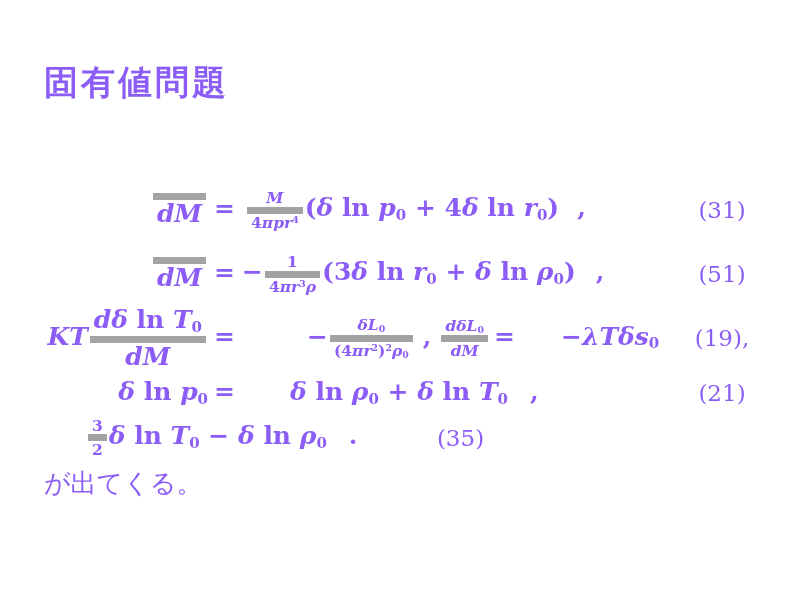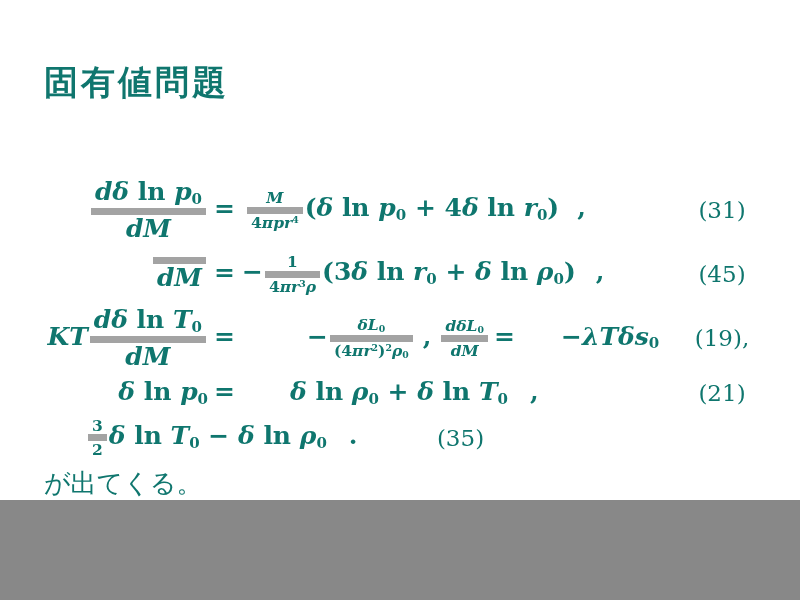--- a/index.html
+++ b/index.html
@@ -1,18 +1,18 @@
 <!DOCTYPE html>
 <html><head>
 <meta charset="utf-8">
 <style>
   html,body{margin:0;padding:0;background:#888;}
   .slide{
-    position:relative;width:800px;height:500px;margin:0 auto;
-    background:#ffffff;color:#0f766e;overflow:hidden;
+    position:relative;width:800px;height:600px;margin:0 auto;
+    background:#ffffff;color:#8b5cf6;overflow:hidden;
     font-family:"DejaVu Serif","Liberation Serif",serif;
   }
   .title{
     position:absolute;left:44px;top:64px;margin:0;
     font-family:"DejaVu Sans","Liberation Sans",sans-serif;
     font-size:34px;font-weight:bold;letter-spacing:3px;line-height:1.1;
   }
   .footer{
     position:absolute;left:44px;top:468px;margin:0;
     font-family:"DejaVu Sans","Liberation Sans",sans-serif;
@@ -39,29 +39,29 @@
 </head>
 <body>
 
 <div class="slide">
 
   <h1 class="title">固有値問題</h1>
 
   <div class="eqs">
 
     <div class="eqrow big">
-      <div class="cell lhs"><span class="frac big"><span class="fnum"><span class="tok-i">dδ </span><span class="tok-r">ln </span><span class="tok-i">p</span><span class="tok-sub">0</span></span><span class="fden"><span class="tok-i">dM</span></span></span><span class="sp" style="width: 6px;"></span><span class="tok-r">=</span></div>
+      <div class="cell lhs"><span class="frac big"><span class="fden"><span class="tok-i">dM</span></span></span><span class="sp" style="width: 6px;"></span><span class="tok-r">=</span></div>
       <div class="cell rhs" style="padding-left:10px"><span class="frac small"><span class="fnum"><span class="tok-i">M</span></span><span class="fden"><span class="tok-r">4</span><span class="tok-i">πpr</span><span class="tok-sup">4</span></span></span><span class="tok-r">(</span><span class="tok-i">δ </span><span class="tok-r">ln </span><span class="tok-i">p</span><span class="tok-sub">0</span><span class="tok-r"> + 4</span><span class="tok-i">δ </span><span class="tok-r">ln </span><span class="tok-i">r</span><span class="tok-sub">0</span><span class="tok-r">)</span><span class="sp" style="width: 18px;"></span><span class="tok-r">,</span></div>
       <div class="cell num">(31)</div>
     </div>
 
     <div class="eqrow big">
       <div class="cell lhs"><span class="frac big"><span class="fden"><span class="tok-i">dM</span></span></span><span class="sp" style="width: 6px;"></span><span class="tok-r">=</span></div>
       <div class="cell rhs" style="padding-left:7px"><span class="tok-r">−</span><span class="frac small"><span class="fnum"><span class="tok-r">1</span></span><span class="fden"><span class="tok-r">4</span><span class="tok-i">πr</span><span class="tok-sup">3</span><span class="tok-i">ρ</span></span></span><span class="tok-r">(3</span><span class="tok-i">δ </span><span class="tok-r">ln </span><span class="tok-i">r</span><span class="tok-sub">0</span><span class="tok-r"> + </span><span class="tok-i">δ </span><span class="tok-r">ln </span><span class="tok-i">ρ</span><span class="tok-sub">0</span><span class="tok-r">)</span><span class="sp" style="width: 20px;"></span><span class="tok-r">,</span></div>
-      <div class="cell num">(45)</div>
+      <div class="cell num">(51)</div>
     </div>
 
     <div class="eqrow big">
       <div class="cell lhs"><span class="tok-i">KT</span><span class="frac big"><span class="fnum"><span class="tok-i">dδ </span><span class="tok-r">ln </span><span class="tok-i">T</span><span class="tok-sub">0</span></span><span class="fden"><span class="tok-i">dM</span></span></span><span class="sp" style="width: 6px;"></span><span class="tok-r">=</span></div>
       <div class="cell rhs" style="padding-left:72px"><span class="tok-r">−</span><span class="frac small"><span class="fnum"><span class="tok-i">δL</span><span class="tok-sub">0</span></span><span class="fden"><span class="tok-r">(4</span><span class="tok-i">πr</span><span class="tok-sup">2</span><span class="tok-r">)</span><span class="tok-sup">2</span><span class="tok-i">ρ</span><span class="tok-sub">0</span></span></span><span class="sp" style="width: 8px;"></span><span class="tok-r">,</span><span class="sp" style="width: 8px;"></span><span class="frac small"><span class="fnum"><span class="tok-i">dδL</span><span class="tok-sub">0</span></span><span class="fden"><span class="tok-i">dM</span></span></span><span class="sp" style="width: 4px;"></span><span class="tok-r">=</span><span class="sp" style="width: 46px;"></span><span class="tok-r">−</span><span class="tok-i">λTδs</span><span class="tok-sub">0</span></div>
       <div class="cell num">(19),</div>
     </div>
 
     <div class="eqrow small">
       <div class="cell lhs"><span class="tok-i">δ </span><span class="tok-r">ln </span><span class="tok-i">p</span><span class="tok-sub">0</span><span class="sp" style="width: 6px;"></span><span class="tok-r">=</span></div>

